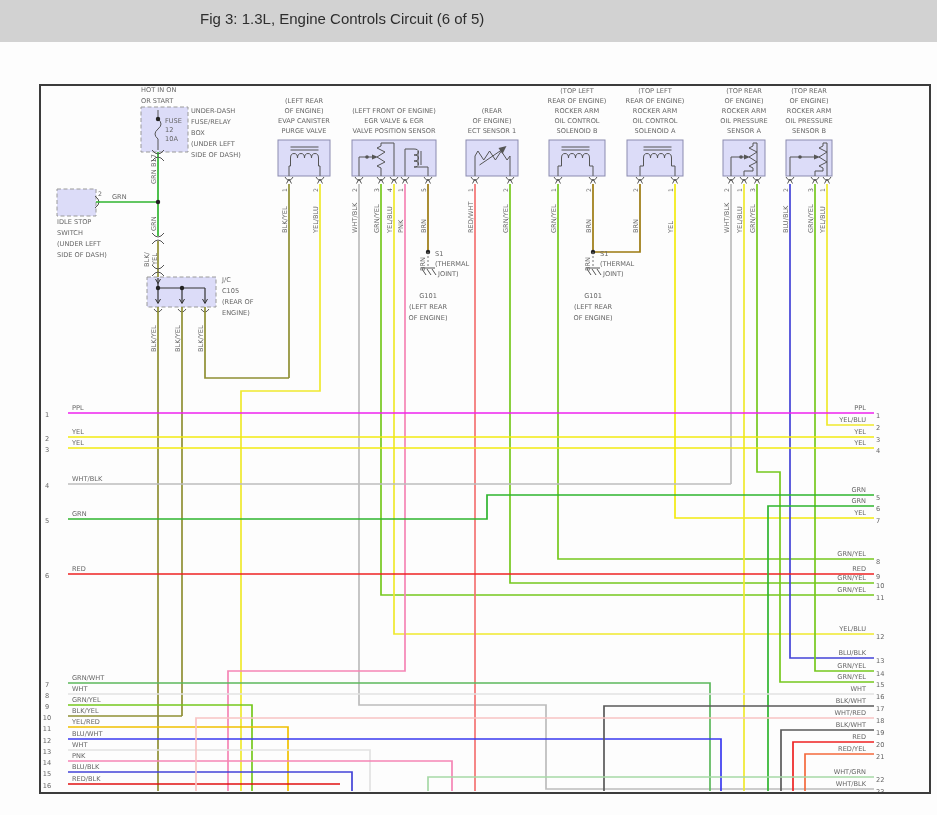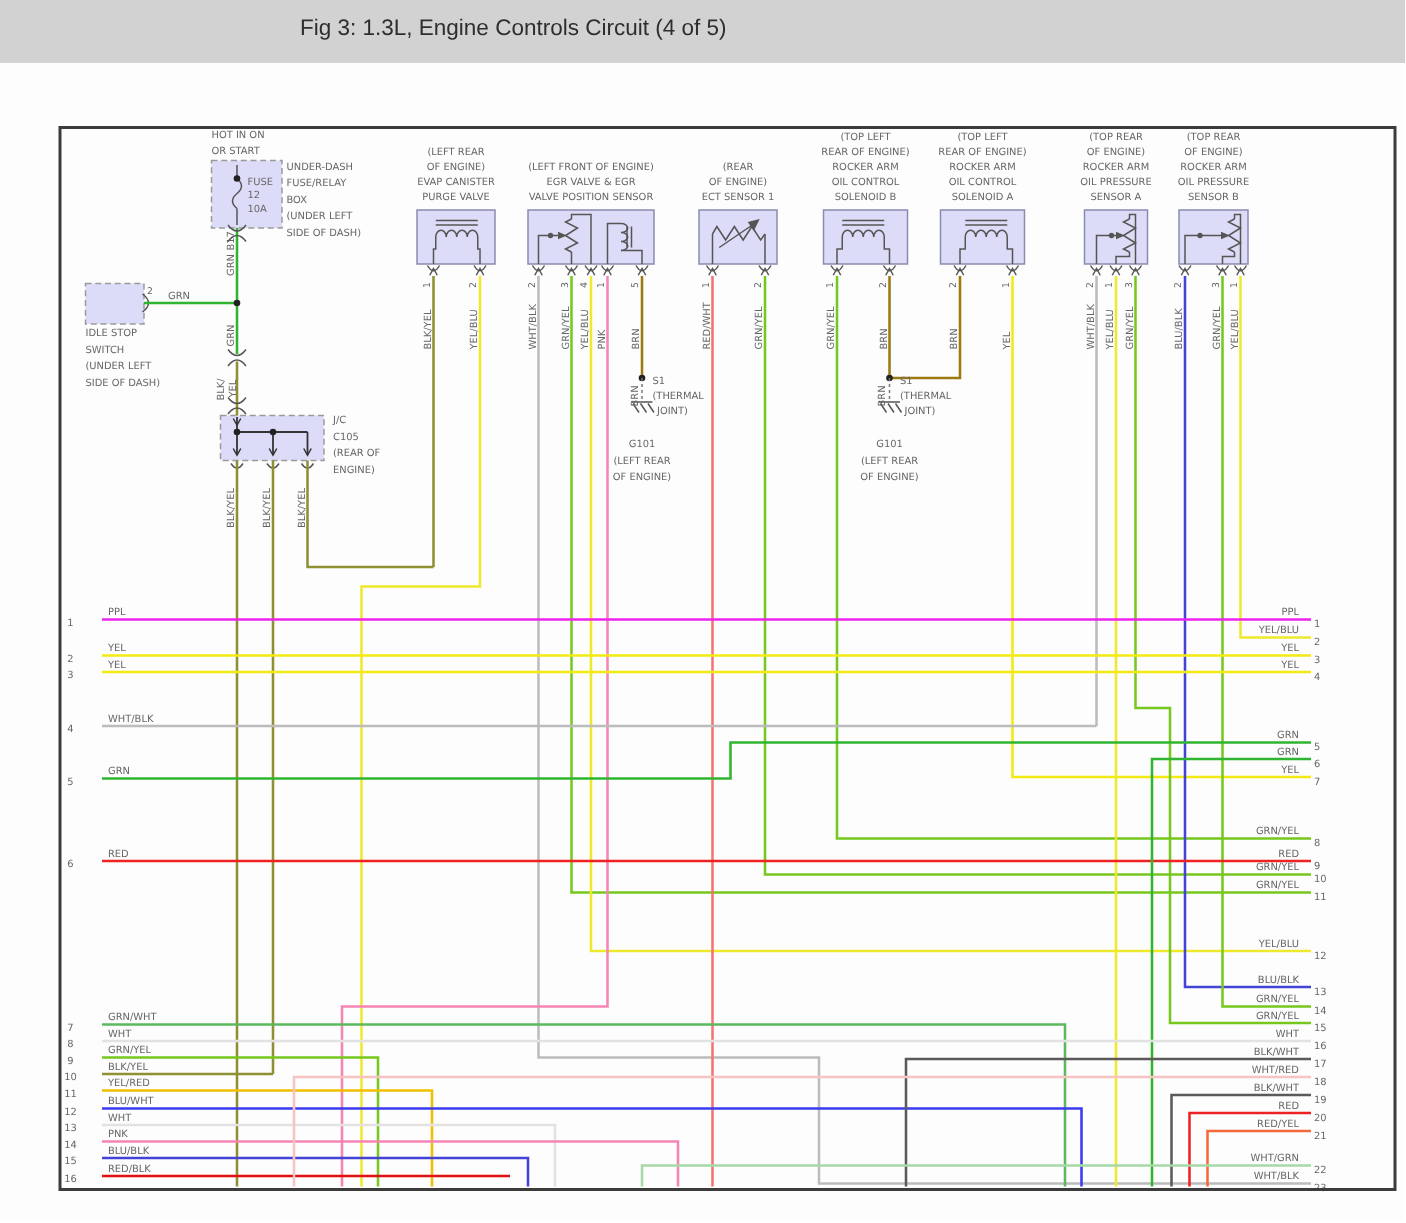--- a/index.html
+++ b/index.html
@@ -9,21 +9,21 @@
   .titlebar span{position:absolute;left:200px;top:10px;font-size:15px;color:#2e2e2e;
         font-family:"Liberation Sans","DejaVu Sans",sans-serif;}
   svg{position:absolute;left:0;top:0;z-index:1;}
   svg text{font-family:"DejaVu Sans","Liberation Sans",sans-serif;}
 </style>
 </head>
 <body>
 
 <div class="page">
   <div class="titlebar">
-    <span>Fig 3: 1.3L, Engine Controls Circuit (4 of 5)</span>
+    <span>Fig 3: 1.3L, Engine Controls Circuit (6 of 5)</span>
   </div>
   <svg id="diagram" width="937" height="815" viewBox="0 0 937 815">
       <rect x="278" y="140" width="52" height="36" fill="#dcdcf8" stroke="#8b8bb0" stroke-width="1"></rect>
       <text x="304" y="103" text-anchor="middle" font-size="6.6" fill="#666666">(LEFT REAR</text>
       <text x="304" y="113" text-anchor="middle" font-size="6.6" fill="#666666">OF ENGINE)</text>
       <text x="304" y="123" text-anchor="middle" font-size="6.6" fill="#666666">EVAP CANISTER</text>
       <text x="304" y="133" text-anchor="middle" font-size="6.6" fill="#666666">PURGE VALVE</text>
       <path d="M285,177 Q289,184 293,177" fill="none" stroke="#555555" stroke-width="1"></path>
       <path d="M286.5,183.5 L289,179 L291.5,183.5" fill="none" stroke="#555555" stroke-width="1"></path>
       <text x="286.5" y="192" text-anchor="start" font-size="6.2" fill="#666666" transform="rotate(-90 286.5 192)">1</text>

